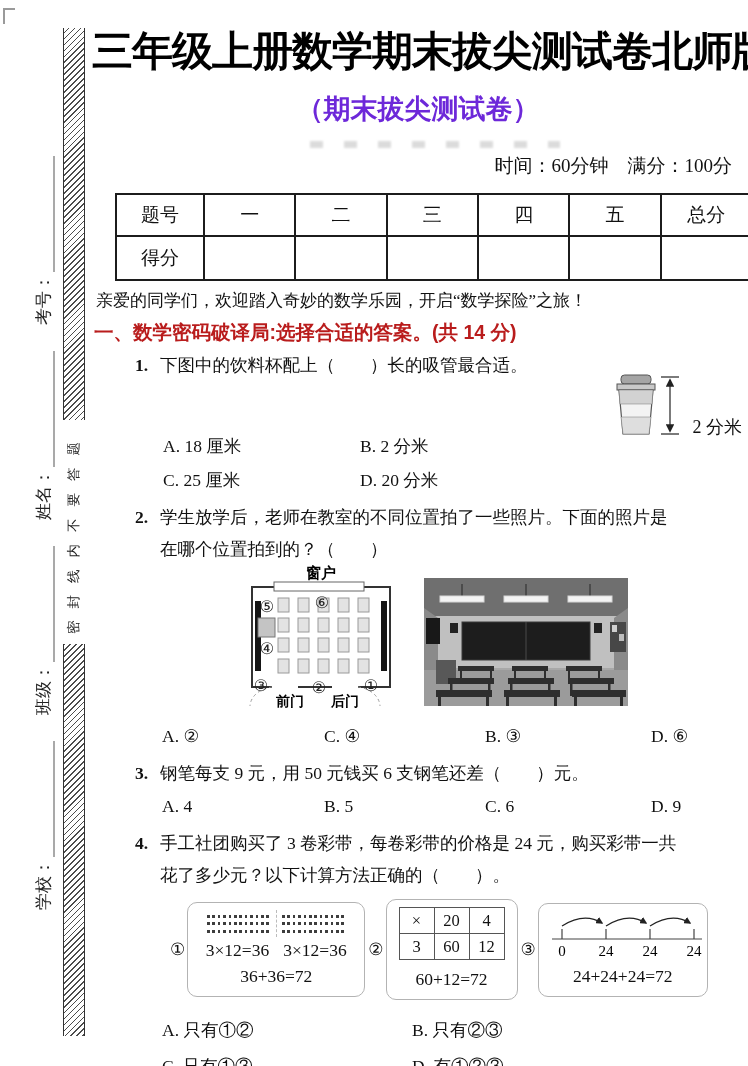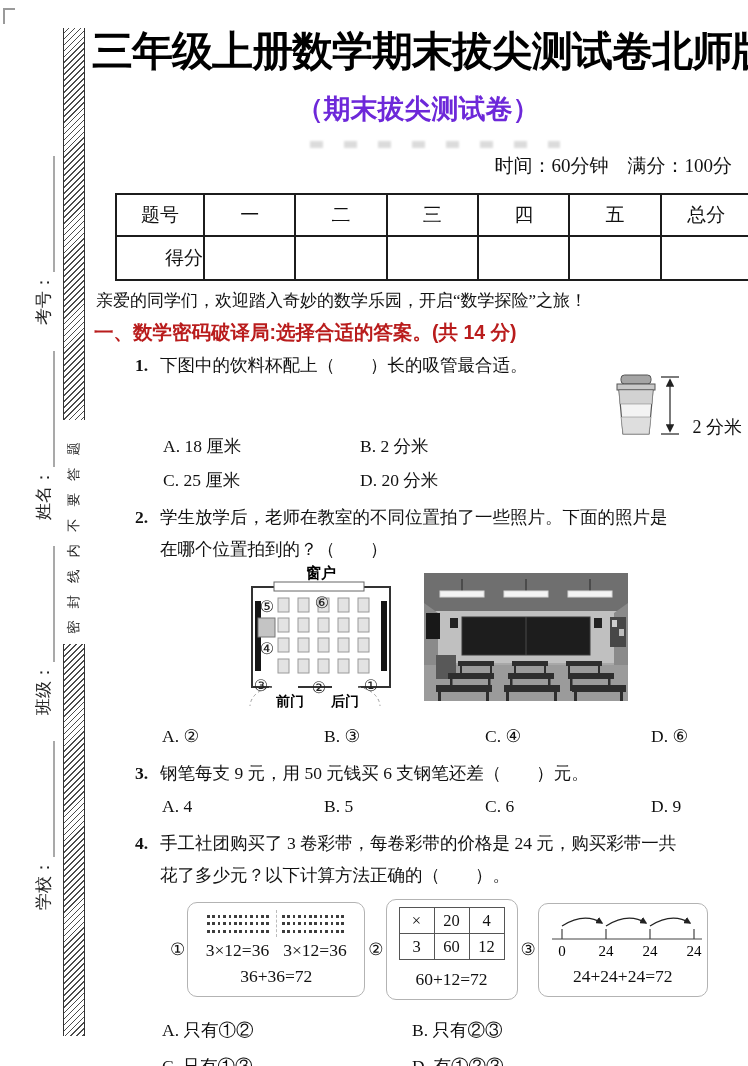--- a/index.html
+++ b/index.html
@@ -25,36 +25,36 @@
   .title{margin:26px 0 0;font-family:"Liberation Sans",sans-serif;font-weight:700;
     font-size:41px;line-height:50px;letter-spacing:-1px;white-space:nowrap;color:#000;}
   .subtitle{margin:16px 0 0;text-align:center;font-family:"Liberation Sans",sans-serif;
     font-weight:700;font-size:27px;line-height:34px;color:#6d28d9;}
   .faded-line{margin:15px 0 0 218px;width:250px;height:7px;opacity:.5;filter:blur(1.1px);
     background:repeating-linear-gradient(90deg,#b9b9b9 0 13px,transparent 13px 34px);}
   .meta{margin:6px 12px 0 0;text-align:right;font-size:19px;line-height:24px;}
   table.score{border-collapse:collapse;table-layout:fixed;width:638px;margin:15px 0 0 23px;}
   table.score td{border:2px solid #1c1c1c;text-align:center;font-size:19px;padding:0;}
   table.score tr:first-child td{height:40px;}
-  table.score tr:last-child td{height:42px;text-align:right;}
+  table.score tr:last-child td{height:42px;}
   table.score td:first-child{width:86px;}
   .intro{margin:9px 0 0 4px;font-size:17px;line-height:22px;}
   .sec-head{margin:7px 0 0 2px;font-family:"Liberation Sans",sans-serif;font-weight:700;
     font-size:19.5px;line-height:26px;color:#b91c1c;}
   .q{position:relative;margin:0 0 0 43px;padding-left:25px;font-size:17.5px;line-height:32px;}
   .qnum{position:absolute;left:0;top:0;font-weight:700;}
   .opt-grid{display:grid;font-size:17.5px;line-height:34px;}
   .g2{grid-template-columns:197px auto;margin-left:71px;width:430px;margin-top:48px;}
   .g4{grid-template-columns:126px 125px 130px auto;margin-left:70px;gap:36px;}
   .g2w{grid-template-columns:250px auto;margin-left:70px;}
   .qwrap{margin-top:4px;}
   .q1wrap{position:relative;margin-top:4px;}
   .cup-fig{position:absolute;right:2px;top:22px;display:flex;align-items:center;gap:4px;}
   .cup-measure-label{font-size:18px;white-space:nowrap;margin-top:44px;}
-  .figs{display:flex;align-items:flex-start;gap:20px;margin:0 0 0 146px;}
+  .figs{display:flex;align-items:center;gap:20px;margin:0 0 0 146px;}
   .photo{margin-top:8px;}
   
   .methods{display:flex;align-items:center;gap:3px;margin:8px 0 0 78px;}
   .method{display:flex;align-items:center;gap:2px;}
   .method-tag{font-size:17px;}
   .mbox{border:1.3px solid #b3b3b3;border-radius:10px;padding:7px 9px;background:#fff;}
   .dots-wrap{display:flex;justify-content:center;}
   .dots-div{border-left:1px dashed #bbb;margin:0 5px;}
   .dot-row{width:64px;height:3px;margin:4.5px 0;
     background:repeating-linear-gradient(90deg,#3d3d3d 0 2.6px,transparent 2.6px 5.4px);}
@@ -260,22 +260,22 @@
               <rect x="62" y="119" width="3" height="9"></rect>
               <rect x="82" y="119" width="3" height="9"></rect>
               <rect x="130" y="119" width="3" height="9"></rect>
               <rect x="150" y="119" width="3" height="9"></rect>
               <rect x="196" y="119" width="3" height="9"></rect>
           </g>
         </svg>
       </div>
       <div class="opt-grid g4" style="margin-top:8px">
         <span>A. ②</span>
+        <span>C. ④</span>
         <span>B. ③</span>
-        <span>C. ④</span>
         <span>D. ⑥</span>
       </div>
     </div>
 
     <div class="qwrap">
       <p class="q">
         <span class="qnum">3.</span>
         <span>钢笔每支 9 元，用 50 元钱买 6 支钢笔还差（　　）元。</span>
       </p>
       <div class="opt-grid g4">

